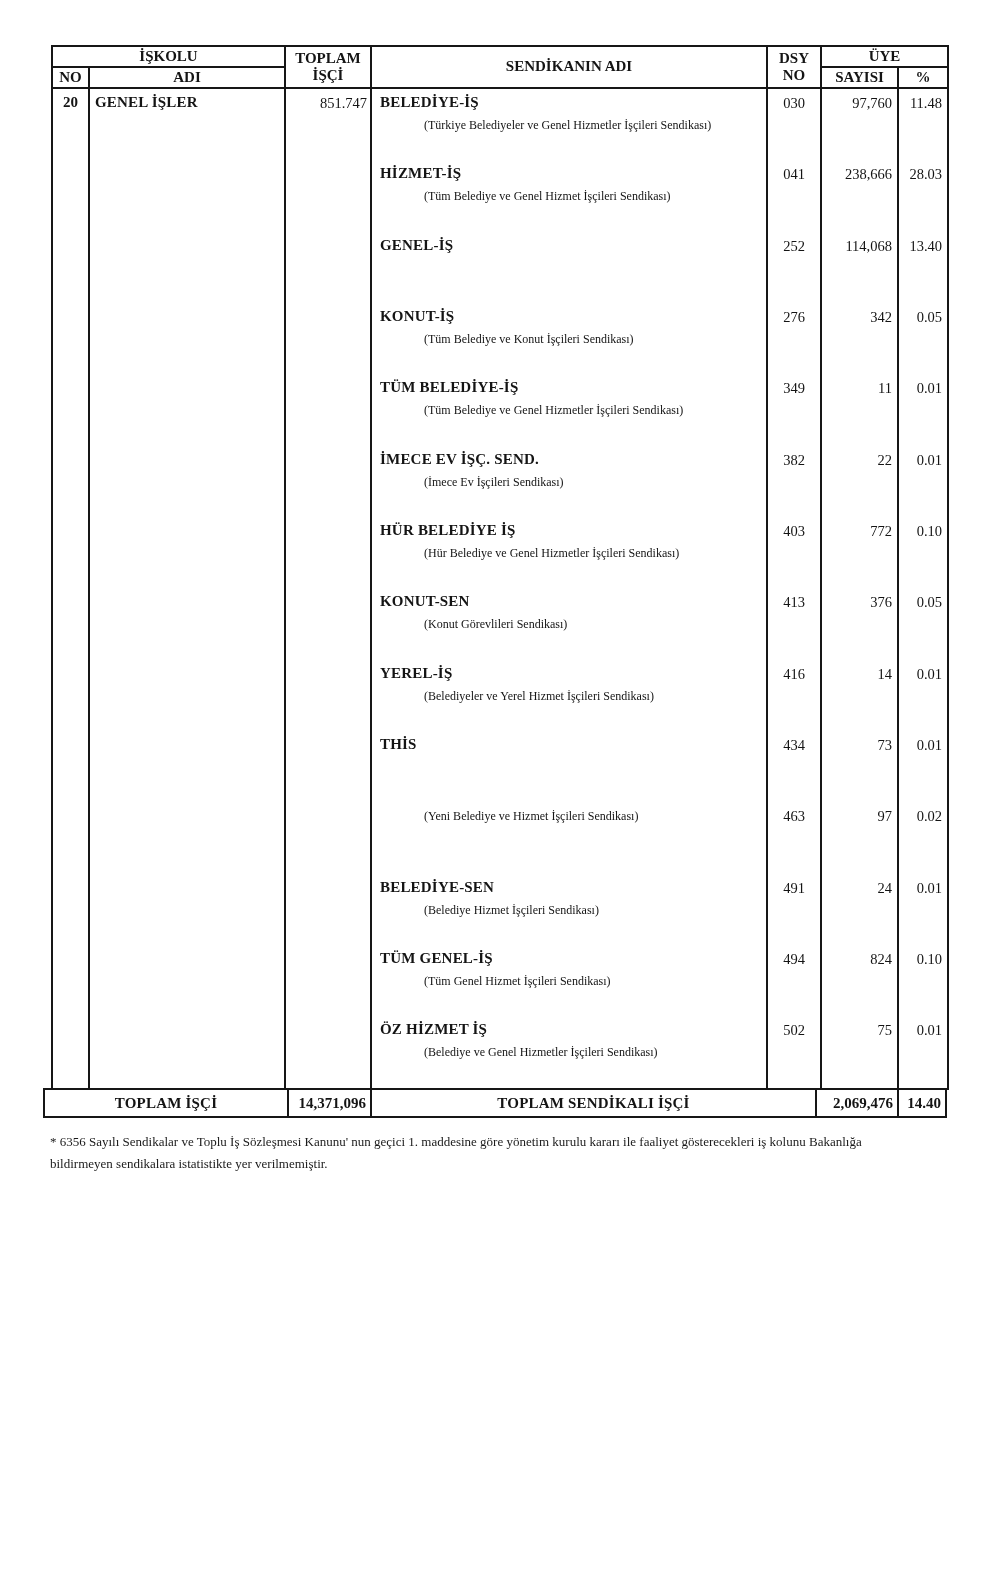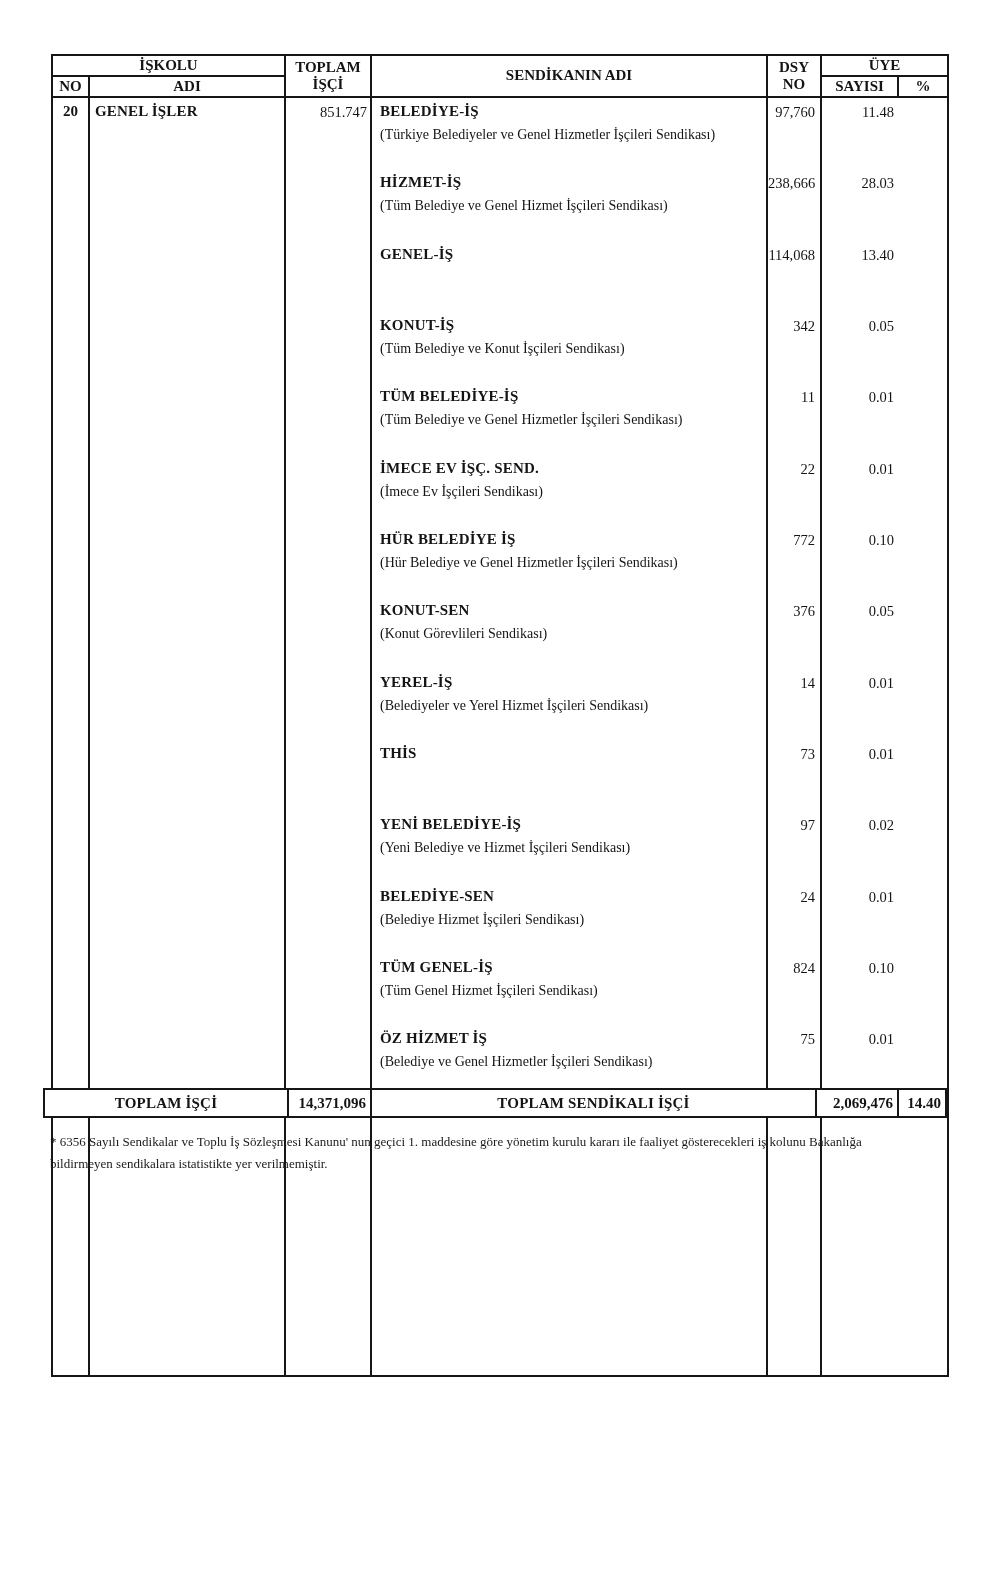--- a/index.html
+++ b/index.html
@@ -8,21 +8,21 @@
     width: 1000px; height: 1571px;
     position: relative;
     font-family: "Liberation Serif", "DejaVu Serif", serif;
     color: #141414;
     -webkit-font-smoothing: antialiased;
   }
 
   
   .doc-table {
     position: absolute;
-    left: 51px; top: 54px;
+    left: 51px; top: 45px;
     width: 898px;
     border: 2px solid #161616;
     background: #fff;
   }
   .grid7 {
     display: grid;
     grid-template-columns: 37px 196px 86px 396px 54px 77px 48px;
   }
   .thead {
     grid-template-rows: 21px 19px;
@@ -35,34 +35,34 @@
   .h-iskolu  { grid-column: 1 / 3; grid-row: 1; border-right: 2px solid #161616; border-bottom: 2px solid #161616; }
   .h-no      { grid-column: 1; grid-row: 2; border-right: 2px solid #161616; }
   .h-adi     { grid-column: 2; grid-row: 2; border-right: 2px solid #161616; }
   .h-toplam  { grid-column: 3; grid-row: 1 / 3; border-right: 2px solid #161616; padding: 0 6px; }
   .h-sendika { grid-column: 4; grid-row: 1 / 3; border-right: 2px solid #161616; }
   .h-dsy     { grid-column: 5; grid-row: 1 / 3; border-right: 2px solid #161616; padding: 0 8px; }
   .h-uye     { grid-column: 6 / 8; grid-row: 1; border-bottom: 2px solid #161616; }
   .h-sayisi  { grid-column: 6; grid-row: 2; border-right: 2px solid #161616; }
   .h-pct     { grid-column: 7; grid-row: 2; }
 
-  .tbody { height: 1277px; }
+  .tbody { height: 999px; }
   .tbody > .col { border-right: 2px solid #161616; overflow: hidden; }
   .tbody > .col:last-child { border-right: none; }
 
   .cell-no { text-align: center; font-weight: bold; font-size: 15px; padding-top: 5px; }
   .cell-adi { font-weight: bold; font-size: 15px; padding: 5px 3px 0 5px; letter-spacing: .2px; font-family: Liberation Serif, serif; }
   .cell-toplam { text-align: right; font-size: 14.5px; padding: 6px 3px 0 0; font-family: Liberation Serif, serif; }
 
   .entry { height: 71.357px; }
   .u-name {
     font-weight: bold; font-size: 15px; line-height: 17px;
     padding: 5px 4px 0 8px; letter-spacing: .2px;
   }
-  .u-desc { font-size: 14px; line-height: 17px; padding: 6px 4px 0 8px; }
+  .u-desc { font-size: 12px; line-height: 17px; padding: 6px 4px 0 8px; margin-left: 44px; }
   .entry.num { font-size: 14.5px; padding-top: 6px; }
   .num-center { text-align: center; }
   .num-right  { text-align: right; padding-right: 5px; }
 
   
   .totals {
     position: absolute;
     left: 43px; top: 1088px;
     width: 904px; height: 30px;
     border: 2px solid #161616;
@@ -142,37 +142,53 @@
         <div class="u-desc">(Konut Görevlileri Sendikası)</div>
       </div>
         <div class="entry">
         <div class="u-name">YEREL-İŞ</div>
         <div class="u-desc">(Belediyeler ve Yerel Hizmet İşçileri Sendikası)</div>
       </div>
         <div class="entry">
         <div class="u-name">THİS</div>
       </div>
         <div class="entry">
-        <div class="u-name">YENİ BELEDİYE-İŞ</div>
         <div class="u-desc">(Yeni Belediye ve Hizmet İşçileri Sendikası)</div>
       </div>
         <div class="entry">
         <div class="u-name">BELEDİYE-SEN</div>
         <div class="u-desc">(Belediye Hizmet İşçileri Sendikası)</div>
       </div>
         <div class="entry">
         <div class="u-name">TÜM GENEL-İŞ</div>
         <div class="u-desc">(Tüm Genel Hizmet İşçileri Sendikası)</div>
       </div>
         <div class="entry">
         <div class="u-name">ÖZ HİZMET İŞ</div>
         <div class="u-desc">(Belediye ve Genel Hizmetler İşçileri Sendikası)</div>
       </div>
       </div>
 
+    <div class="col">
+
+    <div class="entry num num-center">030</div>
+        <div class="entry num num-center">041</div>
+        <div class="entry num num-center">252</div>
+        <div class="entry num num-center">276</div>
+        <div class="entry num num-center">349</div>
+        <div class="entry num num-center">382</div>
+        <div class="entry num num-center">403</div>
+        <div class="entry num num-center">413</div>
+        <div class="entry num num-center">416</div>
+        <div class="entry num num-center">434</div>
+        <div class="entry num num-center">463</div>
+        <div class="entry num num-center">491</div>
+        <div class="entry num num-center">494</div>
+        <div class="entry num num-center">502</div>
+      </div>
 
     <div class="col">
 
     <div class="entry num num-right">97,760</div>
         <div class="entry num num-right">238,666</div>
         <div class="entry num num-right">114,068</div>
         <div class="entry num num-right">342</div>
         <div class="entry num num-right">11</div>
         <div class="entry num num-right">22</div>
         <div class="entry num num-right">772</div>

